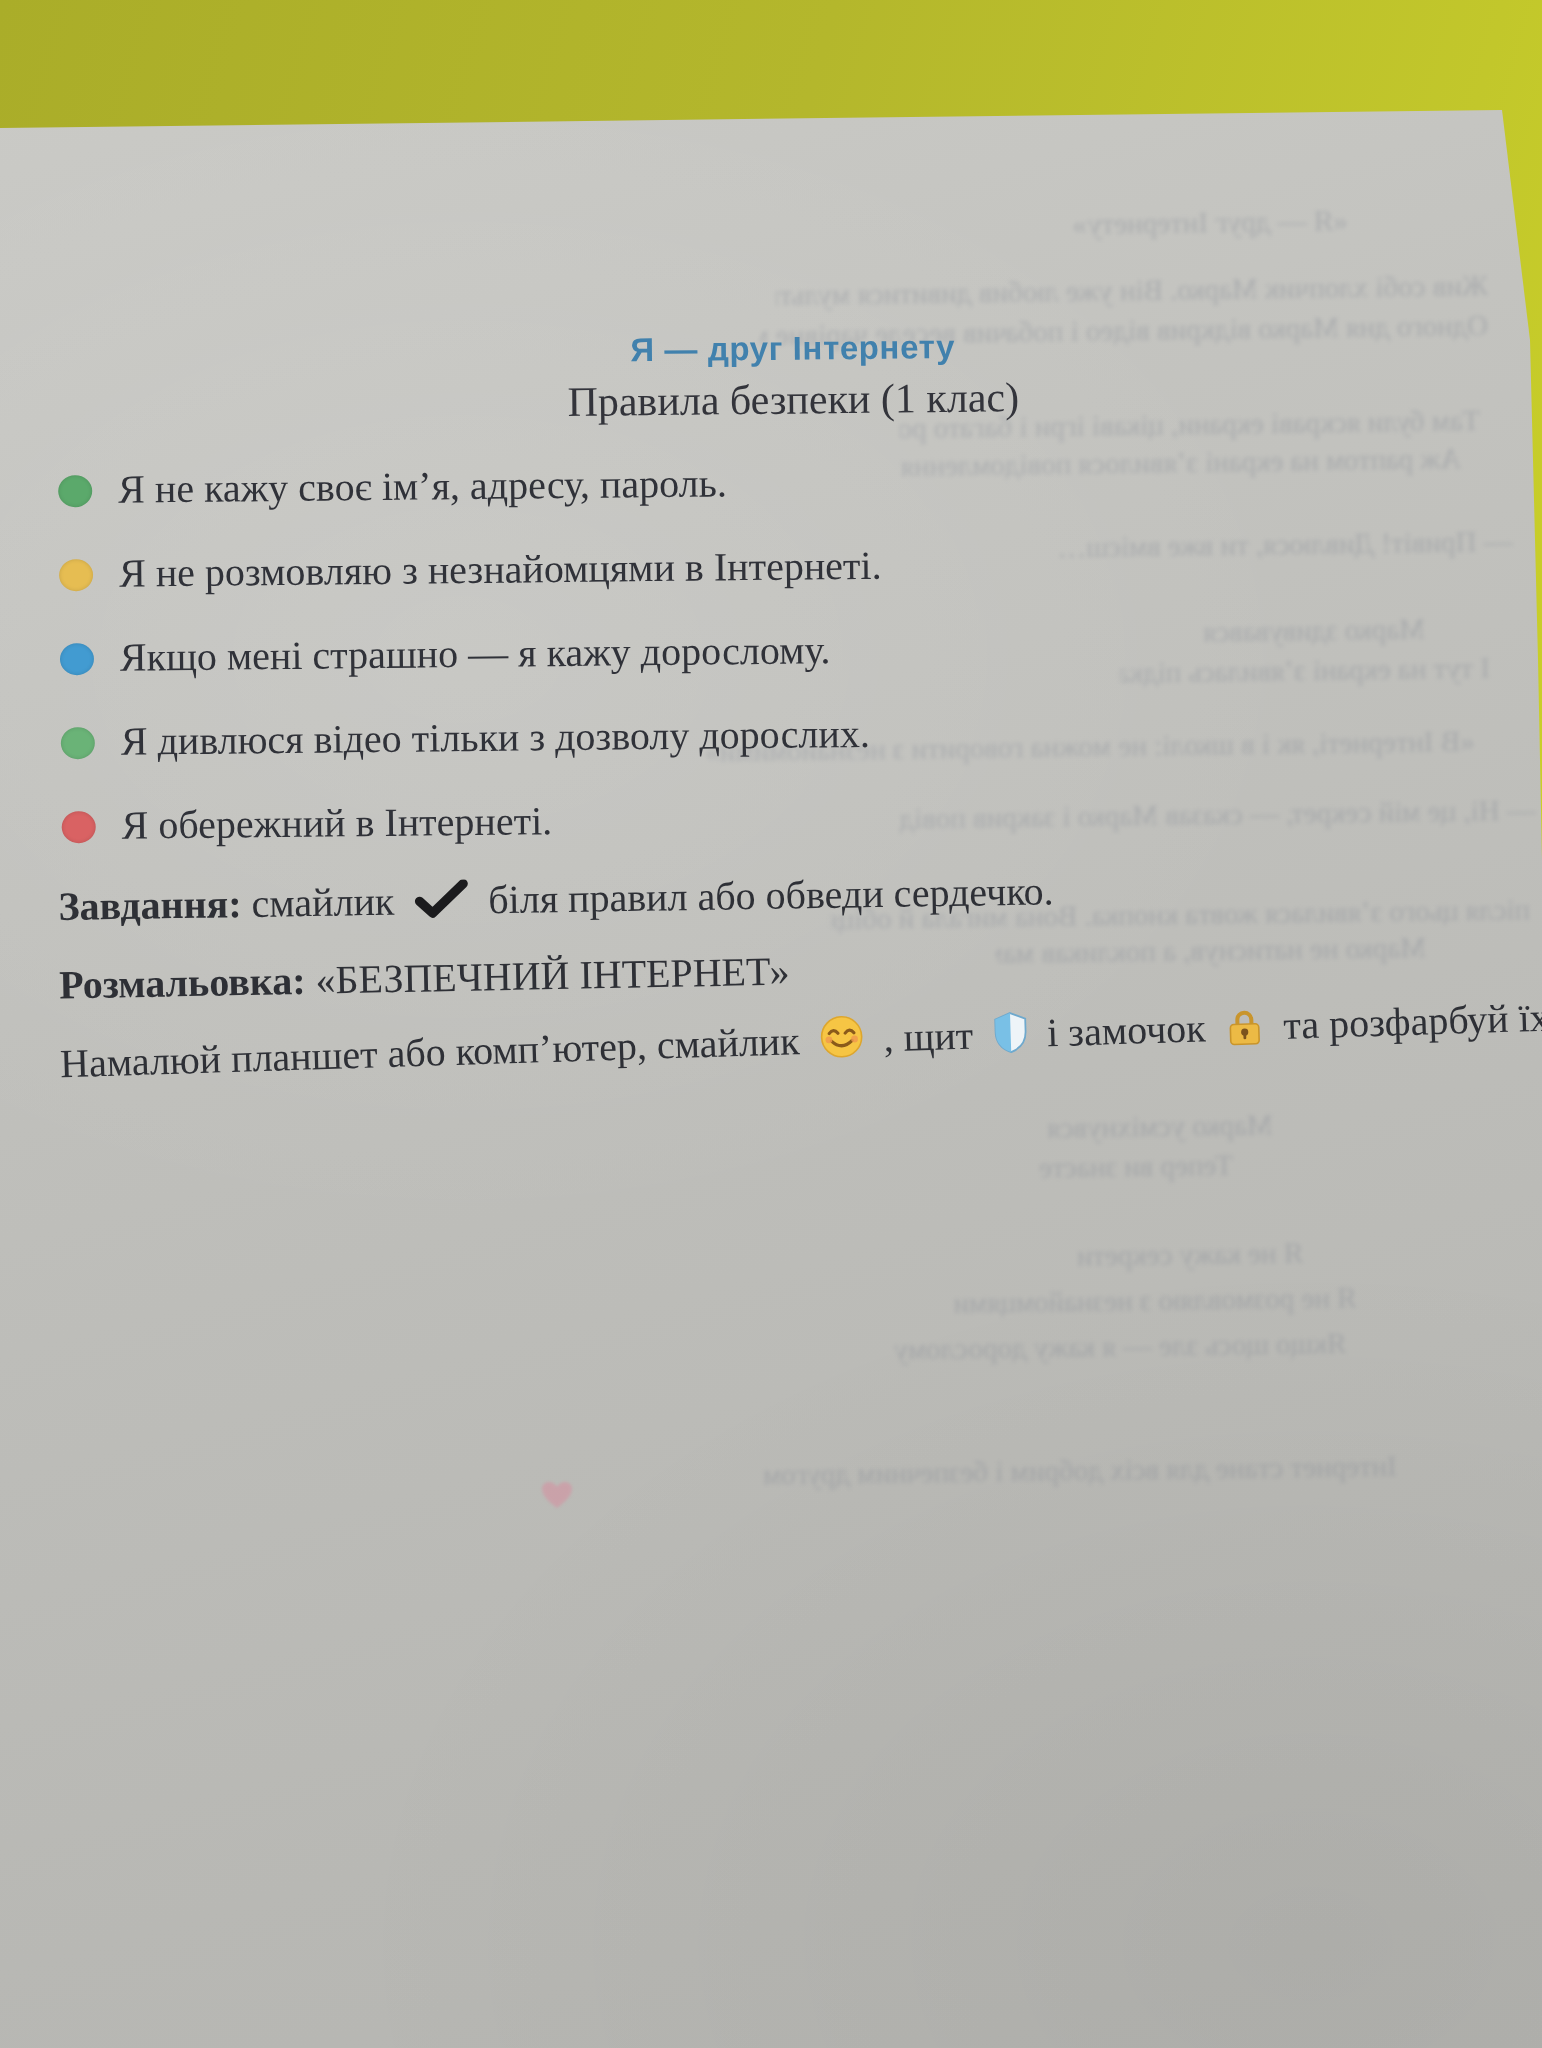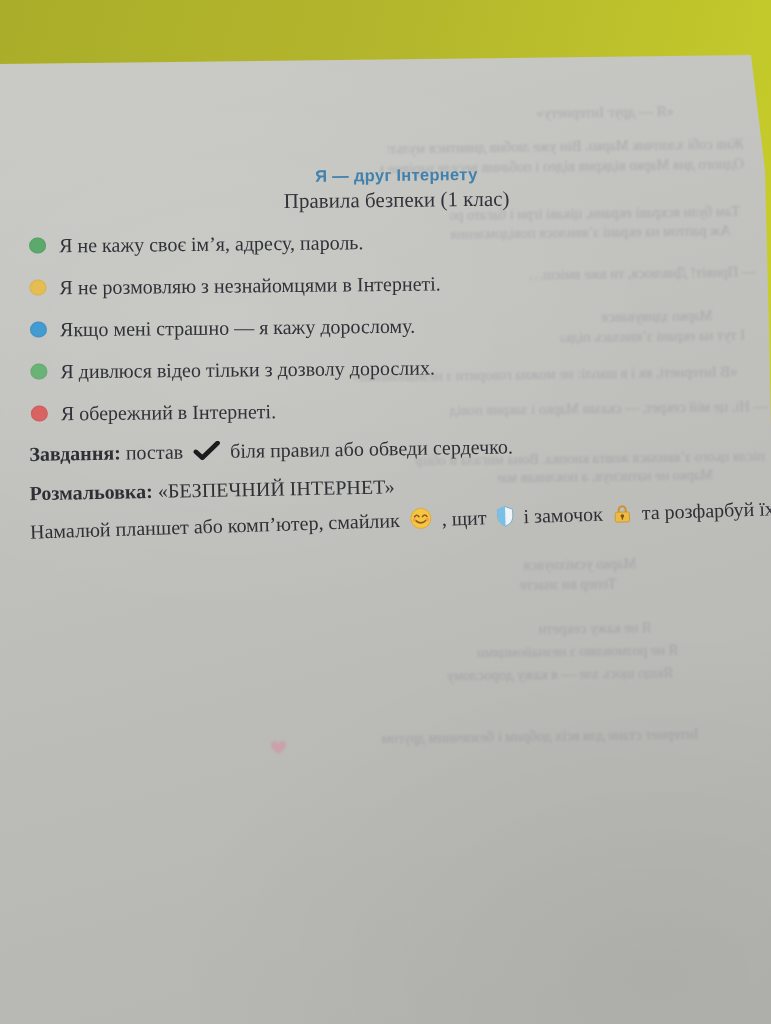--- a/index.html
+++ b/index.html
@@ -94,21 +94,21 @@
   <div class="rule" style="top:348px;">
     <span class="dot" style="background-color: rgb(106, 179, 119);"></span>
     <span class="rule-text">Я дивлюся відео тільки з дозволу дорослих.</span>
   </div>
   <div class="rule" style="top:390px;">
     <span class="dot" style="background-color: rgb(217, 98, 99);"></span>
     <span class="rule-text">Я обережний в Інтернеті.</span>
   </div>
 
   <div class="bline" style="top:438px;transform:rotate(-0.3deg);">
-    <b>Завдання:</b><span> постав</span>
+    <b>Завдання:</b><span> смайлик</span>
     <span class="icn" style="vertical-align:-2px;">
       <svg width="27" height="19" viewBox="0 0 27 19">
           <path d="M2.5 10.5 L9 16.5 L24.5 2" fill="none" stroke="#1b1b1d" stroke-width="4.6" stroke-linecap="round" stroke-linejoin="round"></path>
         </svg>
     </span>
     <span>біля правил або обведи сердечко.</span>
   </div>
 
   <div class="bline" style="top:477px;transform:rotate(-0.5deg);">
     <b>Розмальовка:</b><span> «БЕЗПЕЧНИЙ ІНТЕРНЕТ»</span>

